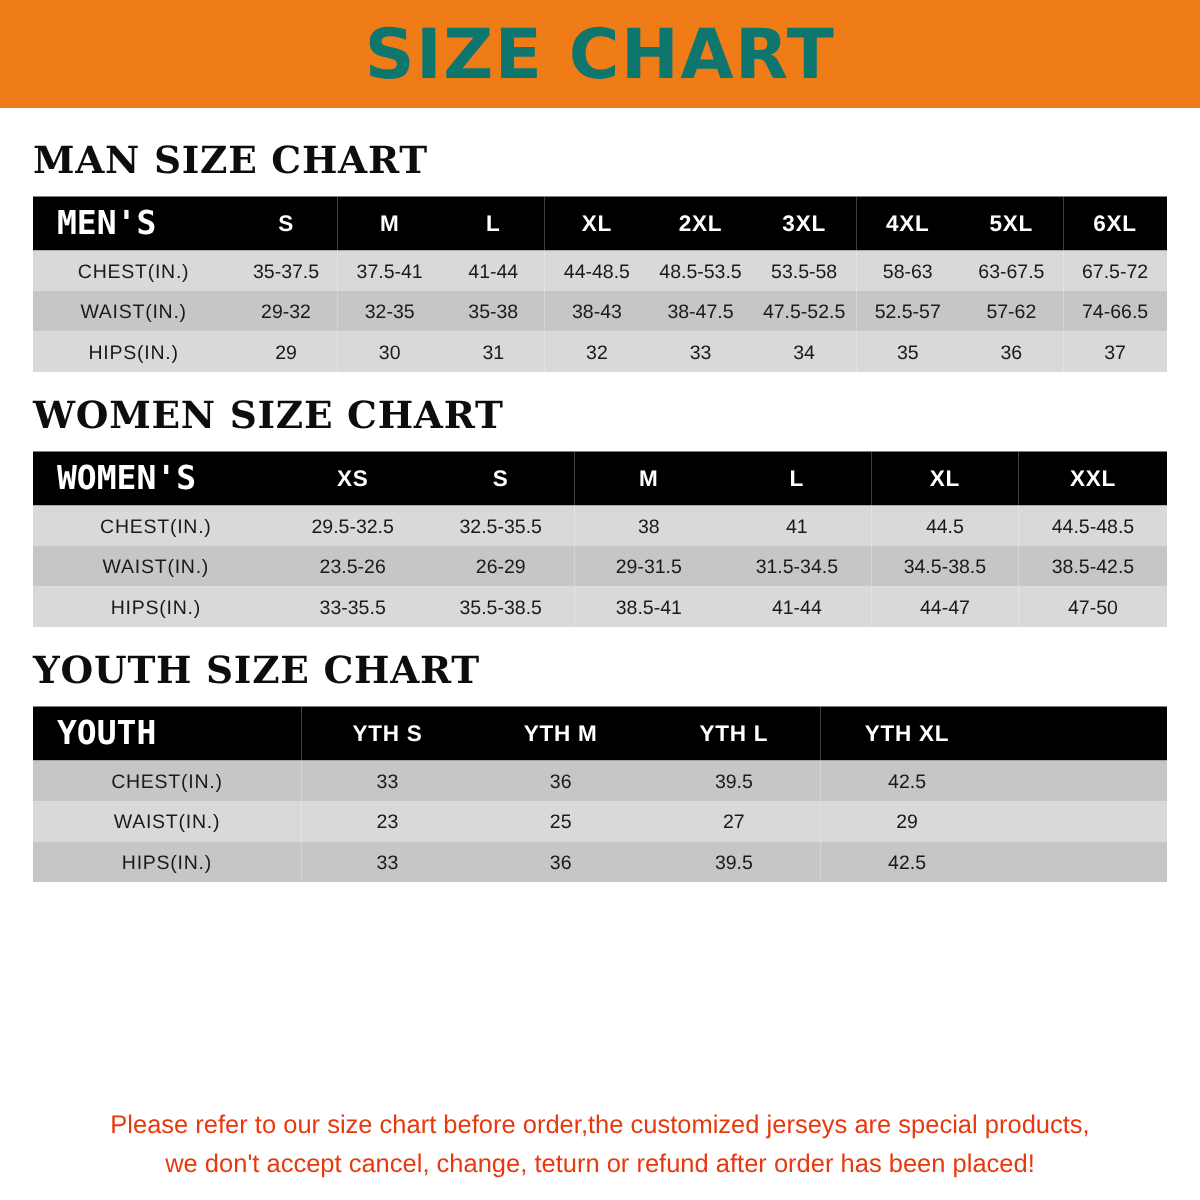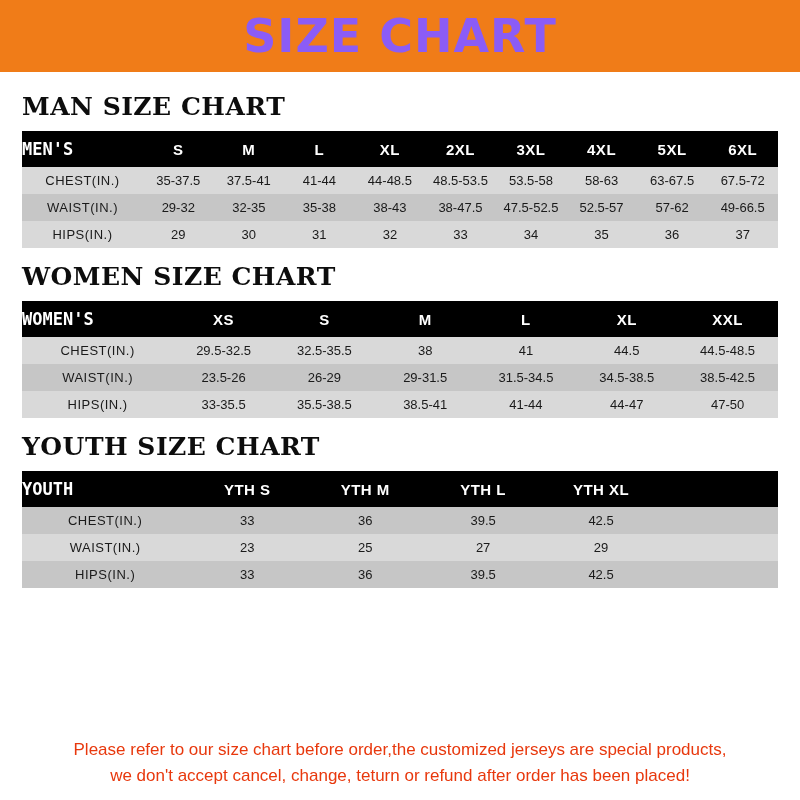--- a/index.html
+++ b/index.html
@@ -49,21 +49,21 @@
     height: 100%;
     background: #f07c18;
   }
   .banner-title {
     position: relative;
     z-index: 3;
     font-family: "DejaVu Sans", sans-serif;
     font-weight: bold;
     font-size: 46px;
     letter-spacing: 1px;
-    color: #8b5cf6;
+    color: #0f766e;
     text-align: center;
     white-space: nowrap;
   }
   .content {
     flex: 1;
     padding: 6px 22px 0 22px;
     box-sizing: border-box;
   }
   
   .section-title {
@@ -94,23 +94,24 @@
   table.size-table thead th {
     background: #000000;
     color: #ffffff;
     font-weight: bold;
     font-size: 15px;
     height: 36px;
     letter-spacing: 0.5px;
   }
   table.size-table thead th.rowlabel {
     font-family: "DejaVu Sans Mono", monospace;
-    font-size: 17px;
+    font-size: 22px;
     letter-spacing: 0;
     text-align: left;
+    padding-left: 16px;
   }
   table.size-table tbody tr.light td { background: #d9d9d9; }
   table.size-table tbody tr.dark td { background: #c6c6c6; }
   table.size-table tbody td.rowlabel {
     font-weight: normal;
     letter-spacing: 0.5px;
   }
   
   .footer-note {
     padding: 10px 22px 12px 22px;
@@ -169,21 +170,21 @@
           <tr class="dark">
             <td class="rowlabel">WAIST(IN.)</td>
             <td>29-32</td>
             <td>32-35</td>
             <td>35-38</td>
             <td>38-43</td>
             <td>38-47.5</td>
             <td>47.5-52.5</td>
             <td>52.5-57</td>
             <td>57-62</td>
-            <td>49-66.5</td>
+            <td>74-66.5</td>
           </tr>
           <tr class="light">
             <td class="rowlabel">HIPS(IN.)</td>
             <td>29</td>
             <td>30</td>
             <td>31</td>
             <td>32</td>
             <td>33</td>
             <td>34</td>
             <td>35</td>

